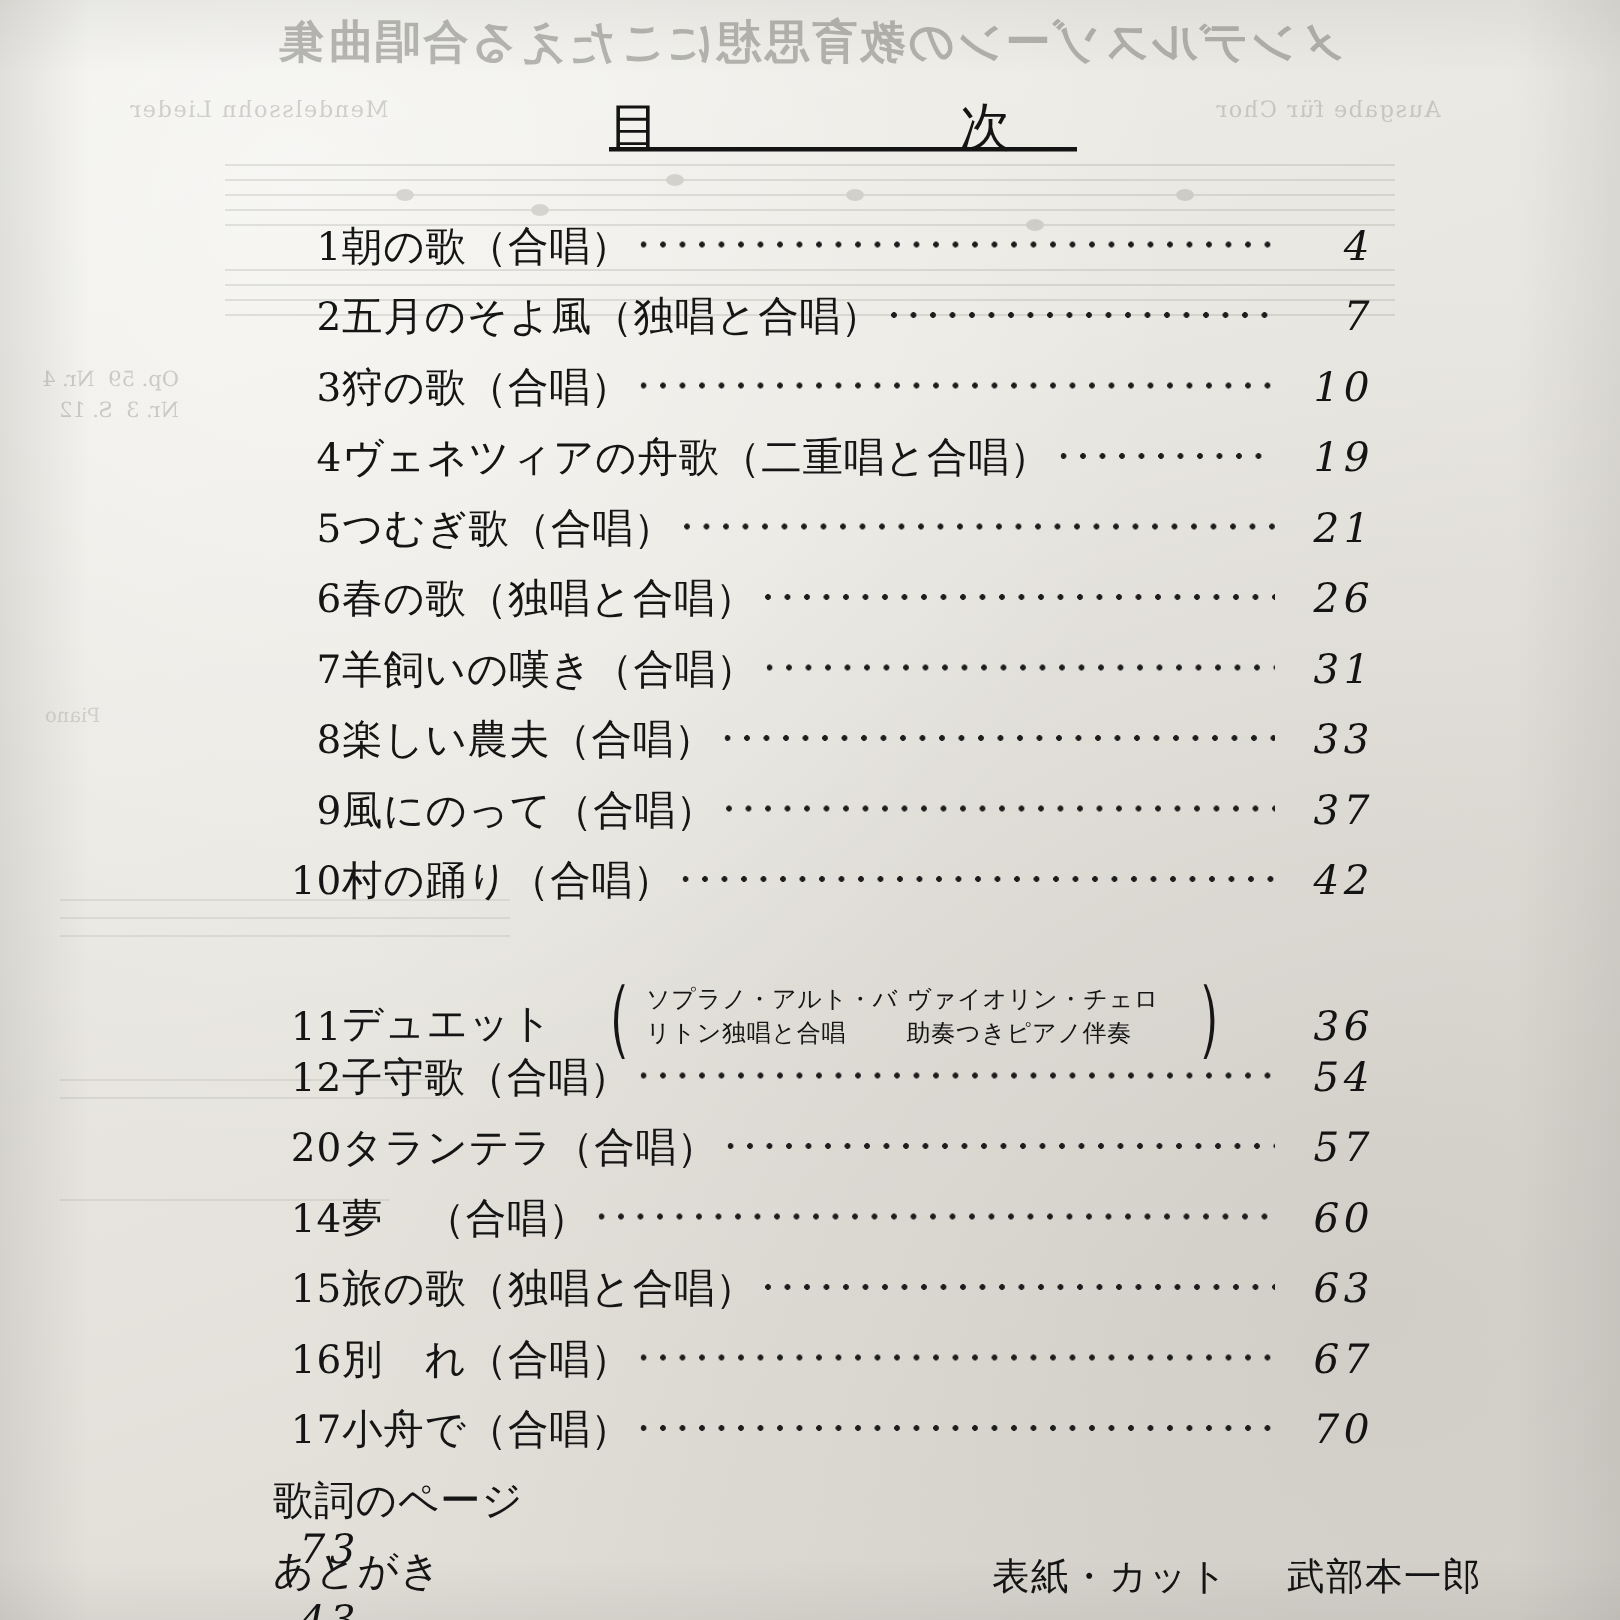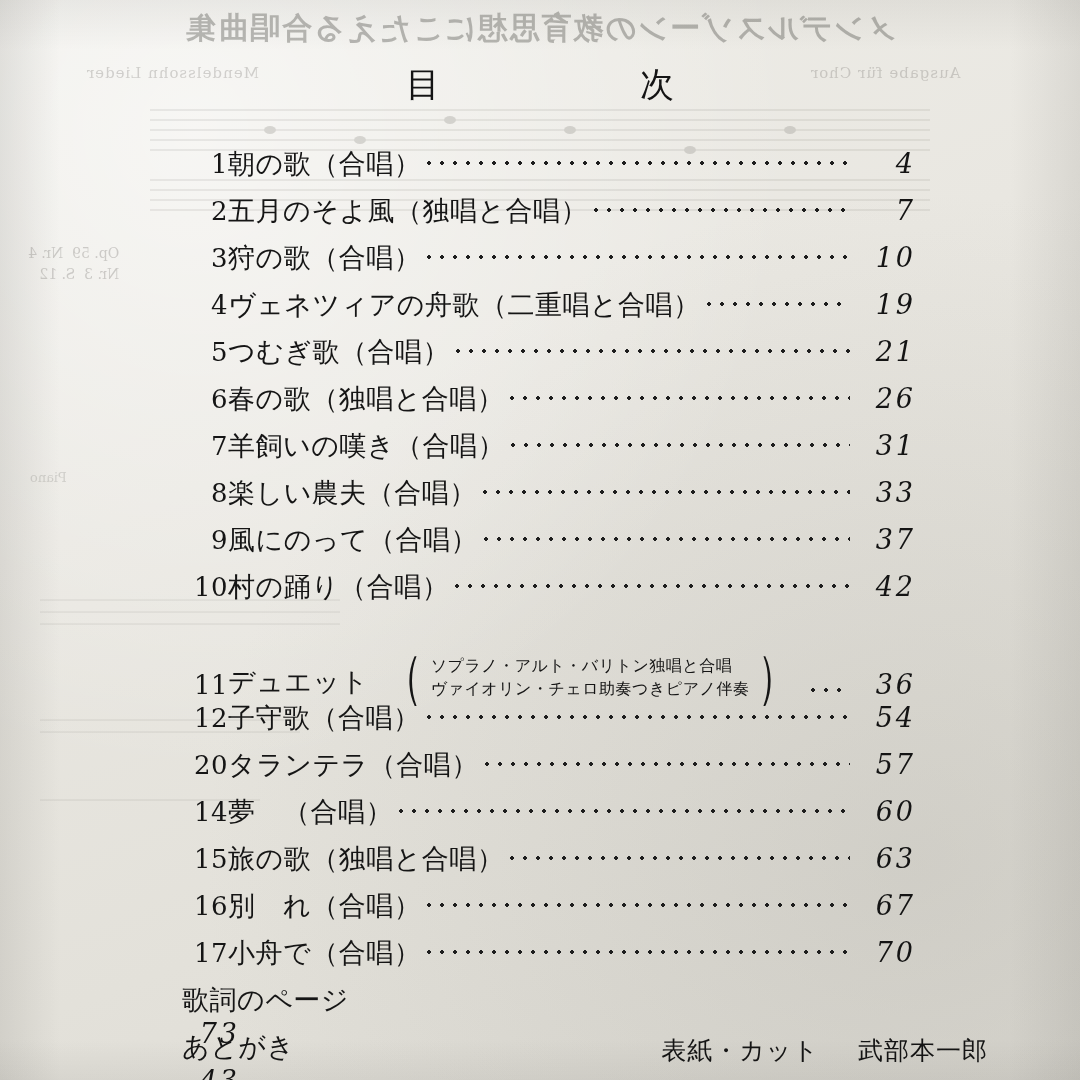--- a/index.html
+++ b/index.html
@@ -114,20 +114,21 @@
     position: absolute;
     top: 62px;
     left: 0;
     width: 1080px;
     text-align: center;
     font-size: 34px;
     letter-spacing: 44px;
     text-indent: 44px;
     color: #141414;
     font-weight: 500;
+    text-decoration: underline;
   }
 
   #toc-list {
     position: absolute;
     top: 146px;
     left: 176px;
     width: 740px;
   }
 
   .row {
@@ -201,21 +202,21 @@
   .paren-big {
     font-size: 58px;
     line-height: 0.72;
     font-weight: 300;
     transform: scaleX(0.62);
     display: inline-block;
     color: #151515;
   }
   .sub-lines {
     display: flex;
-    flex-direction: column;
+    flex-direction: row;
     justify-content: center;
     font-size: 16px;
     line-height: 1.45;
     letter-spacing: 0.5px;
     color: #151515;
     margin: 0 -2px;
   }
 
   #credit {
     position: absolute;

